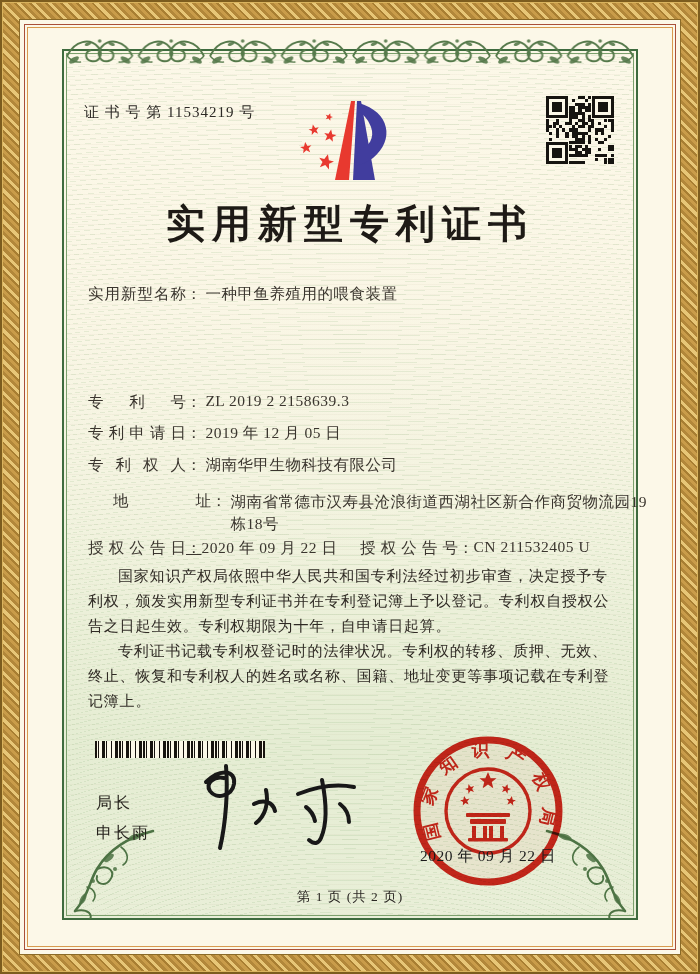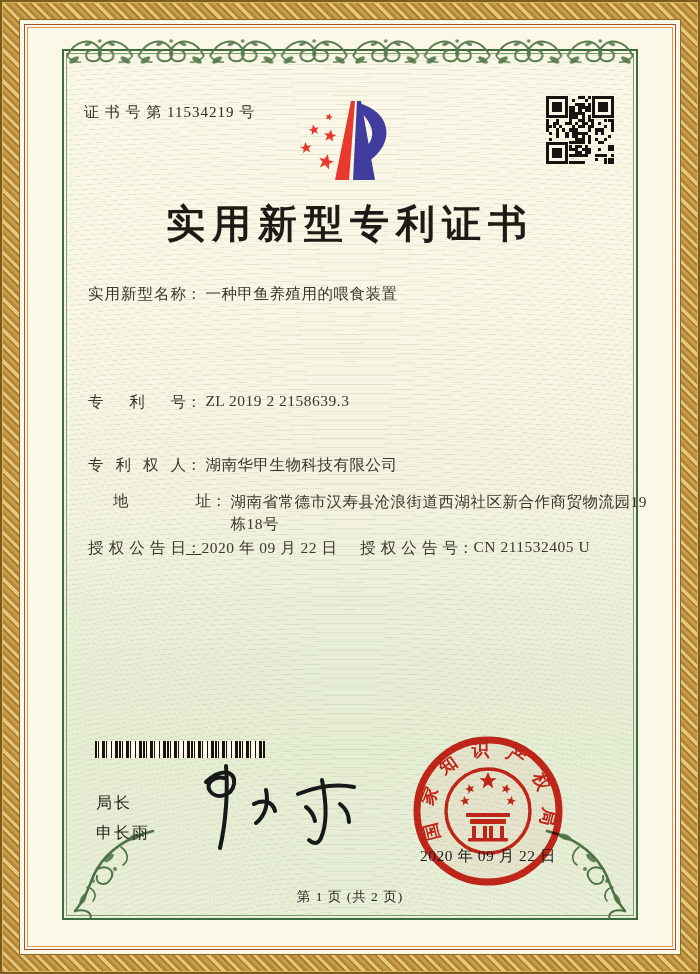--- a/index.html
+++ b/index.html
@@ -319,33 +319,41 @@
   <div class="layer title">实用新型专利证书</div>
 
   <div class="layer frow" style="top:284px">
     <span class="f-label">实用新型名称</span><span class="colon"></span>
     <span class="f-value">一种甲鱼养殖用的喂食装置</span>
   </div>
   <div class="layer frow" style="top:392px">
     <span class="f-label">专利号</span><span class="colon"></span>
     <span class="f-value">ZL 2019 2 2158639.3</span>
   </div>
+  <div class="layer frow" style="top:423px">
+    <span class="f-label">专利申请日</span><span class="colon"></span>
+    <span class="f-value">2019 年 12 月 05 日</span>
+  </div>
   <div class="layer frow" style="top:455px">
     <span class="f-label">专利权人</span><span class="colon"></span>
     <span class="f-value">湖南华甲生物科技有限公司</span>
   </div>
   <div class="layer frow f-wrap" style="top:491px">
     <span class="f-label">地址</span><span class="colon"></span>
     <span class="f-value">湖南省常德市汉寿县沧浪街道西湖社区新合作商贸物流园19栋18号</span>
   </div>
   <div class="layer frow grant-row" style="top:538px">
     <span class="grant-left"><span class="f-label">授权公告日</span><span class="colon"></span><span class="f-value">2020 年 09 月 22 日</span></span>
     <span><span class="f-label">授权公告号</span><span class="colon"></span><span class="f-value">CN 211532405 U</span></span>
   </div>
 
+  <div class="layer paras">
+    <p>国家知识产权局依照中华人民共和国专利法经过初步审查，决定授予专利权，颁发实用新型专利证书并在专利登记簿上予以登记。专利权自授权公告之日起生效。专利权期限为十年，自申请日起算。</p>
+    <p>专利证书记载专利权登记时的法律状况。专利权的转移、质押、无效、终止、恢复和专利权人的姓名或名称、国籍、地址变更等事项记载在专利登记簿上。</p>
+  </div>
 
   <div class="layer barcode"></div>
 
   <div class="layer signer-title">局长</div>
   <div class="layer signer-name">申长雨</div>
 
   <svg class="layer signature" viewBox="0 0 196 98">
     <g fill="none" stroke="#181818" stroke-width="4" stroke-linecap="round">
       <path d="M24,22 C38,8 54,10 52,24 C50,36 34,40 28,31 C23,23 32,16 42,18"></path>
       <path d="M44,6 C46,30 44,62 38,88"></path>

